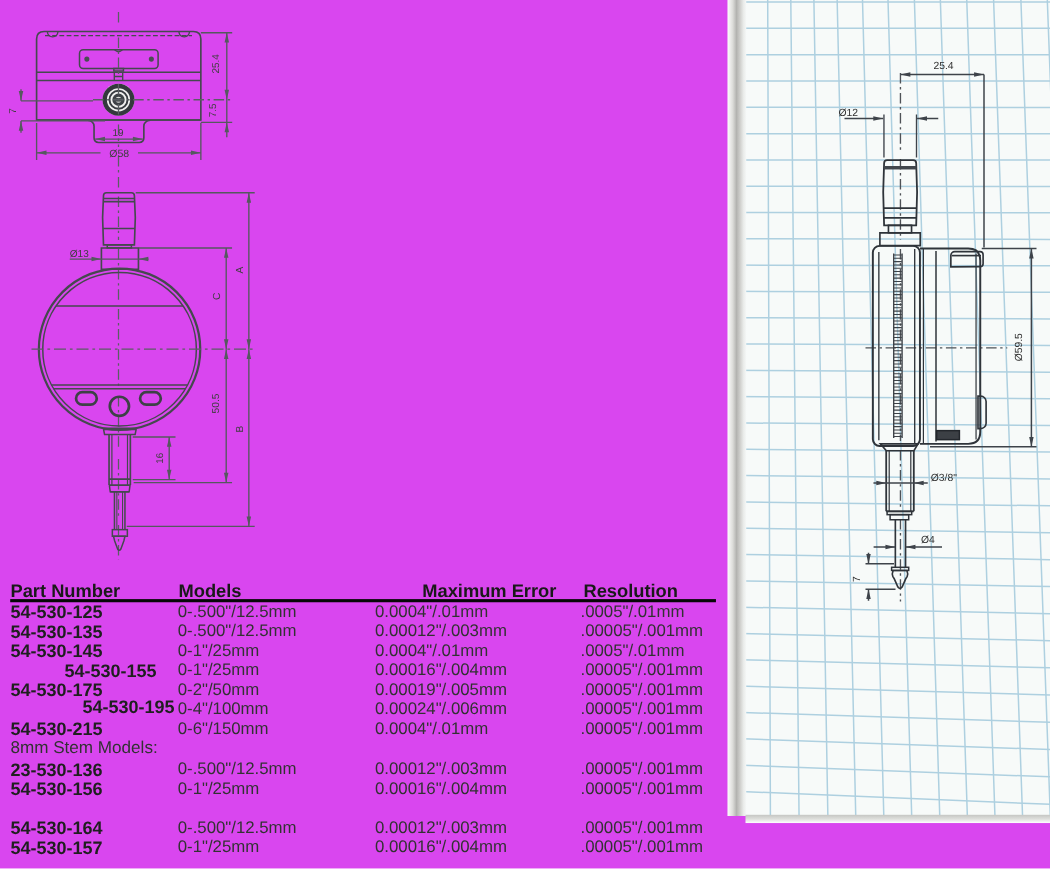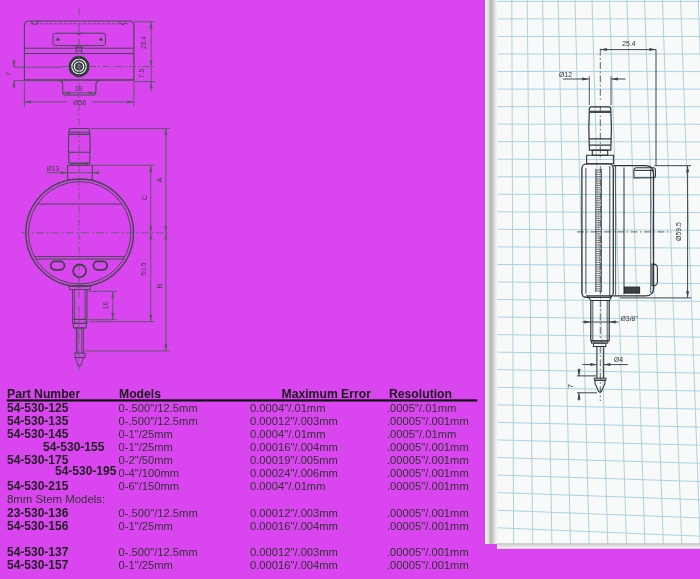--- a/index.html
+++ b/index.html
@@ -367,21 +367,21 @@
 <div class="c" style="left:118.5px;top:506.7px;">0-.500"/12.5mm</div>
 <div class="c" style="left:250px;top:506.7px;">0.00012"/.003mm</div>
 <div class="c" style="left:387px;top:506.7px;">.00005"/.001mm</div>
 
 <div class="c b" style="left:7px;top:519.5px;">54-530-156</div>
 <div class="c" style="left:118.5px;top:519.5px;">0-1"/25mm</div>
 <div class="c" style="left:250px;top:519.5px;">0.00016"/.004mm</div>
 <div class="c" style="left:387px;top:519.5px;">.00005"/.001mm</div>
 
 
-<div class="c b" style="left:7px;top:546.2px;">54-530-137</div>
+<div class="c b" style="left:7px;top:546.2px;">54-530-164</div>
 <div class="c" style="left:118.5px;top:546.2px;">0-.500"/12.5mm</div>
 <div class="c" style="left:250px;top:546.2px;">0.00012"/.003mm</div>
 <div class="c" style="left:387px;top:546.2px;">.00005"/.001mm</div>
 
 <div class="c b" style="left:7px;top:559.4px;">54-530-157</div>
 <div class="c" style="left:118.5px;top:559.4px;">0-1"/25mm</div>
 <div class="c" style="left:250px;top:559.4px;">0.00016"/.004mm</div>
 <div class="c" style="left:387px;top:559.4px;">.00005"/.001mm</div>
 </div>
 

